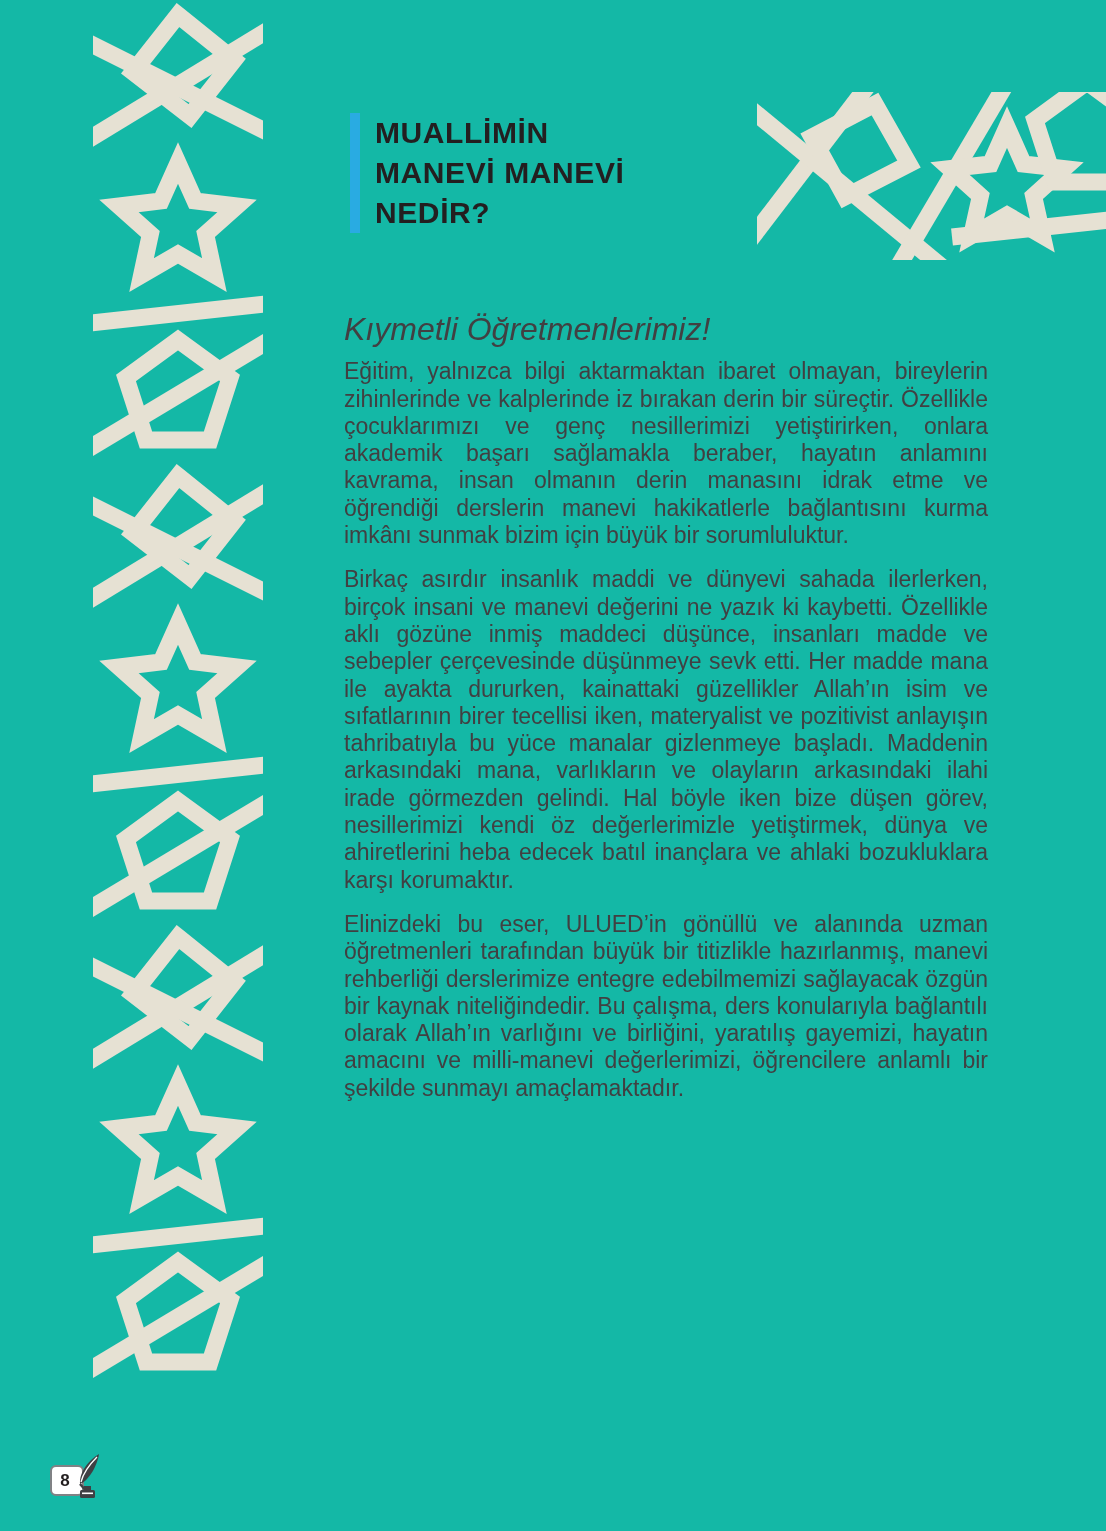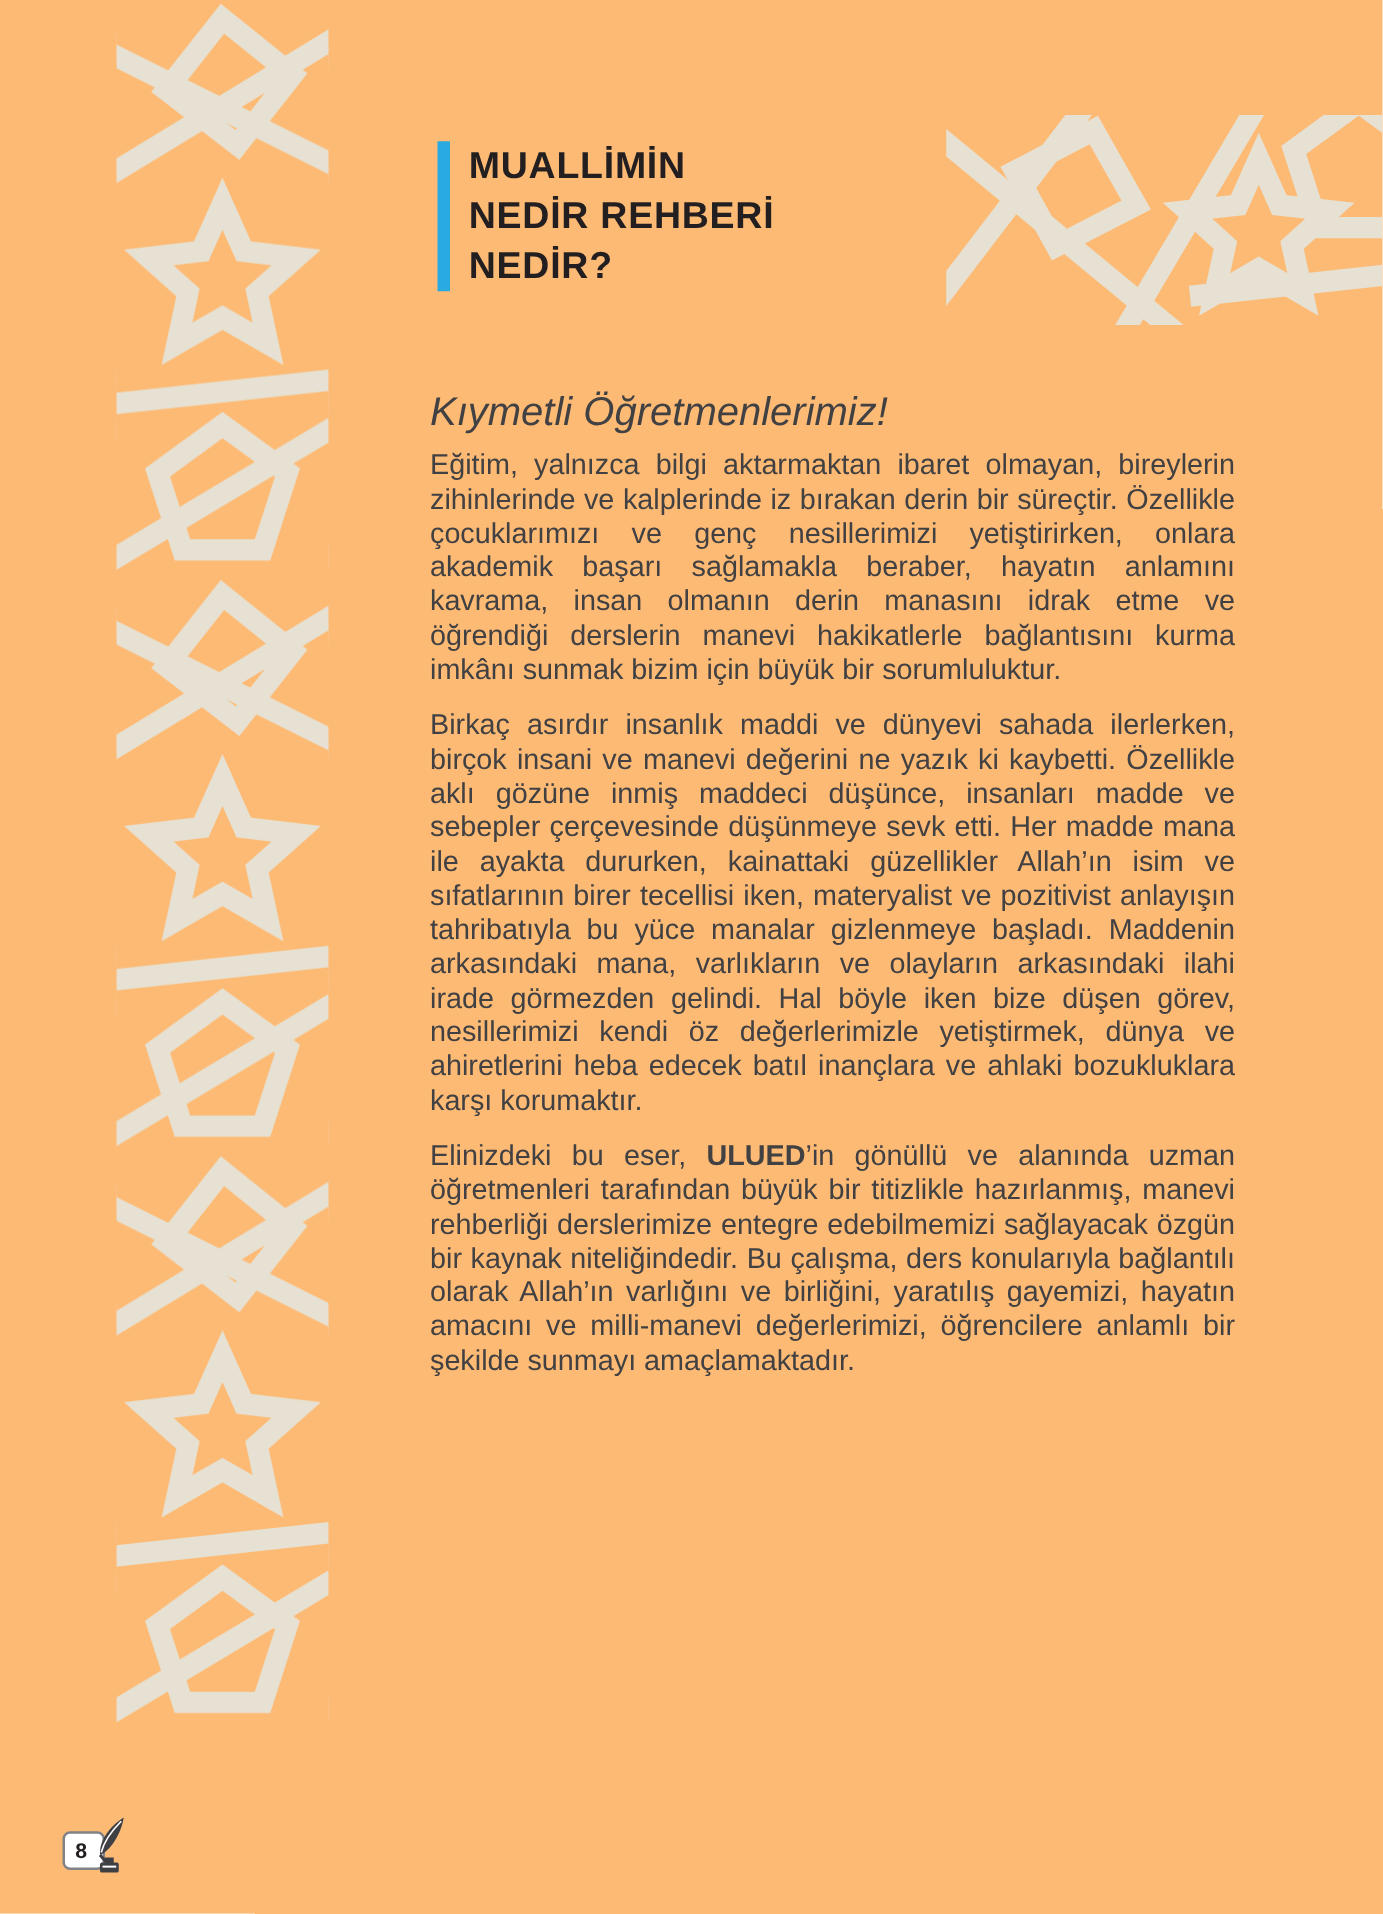--- a/index.html
+++ b/index.html
@@ -1,20 +1,20 @@
 <!DOCTYPE html>
 <html lang="tr"><head>
 <meta charset="utf-8">
 <style>
   html, body { margin:0; padding:0; background:#ffffff; }
   .page {
     position:relative;
     width:1106px;
     height:1531px;
-    background:#fdba74;
+    background:#14b8a6;
     overflow:hidden;
     font-family:"Liberation Sans", sans-serif;
   }
 
   
   .pattern-left { position:absolute; left:93px; top:0; width:170px; height:1384px; }
   .pattern-topright { position:absolute; left:757px; top:92px; width:349px; height:168px; }
 
   
   .title-block { position:absolute; left:350px; top:113px; display:flex; align-items:stretch; }
@@ -39,21 +39,21 @@
     line-height:27.3px;
     text-align:justify;
   }
   .salutation {
     font-style:italic;
     font-size:32px;
     margin:0 0 15px 0;
     text-align:left;
   }
   p.body-par { margin:0 16px 17px 0; }
-  .bold { font-weight:bold; }
+  .bold { font-weight:normal; }
 
   
   .page-badge {
     position:absolute;
     left:50px;
     top:1465px;
     width:34px;
     height:31px;
     box-sizing:border-box;
     border:2px solid #808285;
@@ -101,21 +101,21 @@
         <path d="M195,145 L380,125"></path>
         <polygon points="330,-10 382,28 362,90 298,90 278,28"></polygon>
       </g>
     </svg>
   </div>
 
   <div class="title-block">
     <div class="accent-bar"></div>
     <h1 class="title-text">
       <span>MUALLİMİN</span><br>
-      <span>NEDİR REHBERİ</span><br>
+      <span>MANEVİ MANEVİ</span><br>
       <span>NEDİR?</span>
     </h1>
   </div>
 
   <div class="content">
     <p class="salutation">Kıymetli Öğretmenlerimiz!</p>
     <p class="body-par">Eğitim, yalnızca bilgi aktarmaktan ibaret olmayan, bireylerin zihinlerinde ve kalplerinde iz bırakan derin bir süreçtir. Özellikle çocuklarımızı ve genç nesillerimizi yetiştirirken, onlara akademik başarı sağlamakla beraber, hayatın anlamını kavrama, insan olmanın derin manasını idrak etme ve öğrendiği derslerin manevi hakikatlerle bağlantısını kurma imkânı sunmak bizim için büyük bir sorumluluktur.</p>
     <p class="body-par">Birkaç asırdır insanlık maddi ve dünyevi sahada ilerlerken, birçok insani ve manevi değerini ne yazık ki kaybetti. Özellikle aklı gözüne inmiş maddeci düşünce, insanları madde ve sebepler çerçevesinde düşünmeye sevk etti. Her madde mana ile ayakta dururken, kainattaki güzellikler Allah’ın isim ve sıfatlarının birer tecellisi iken, materyalist ve pozitivist anlayışın tahribatıyla bu yüce manalar gizlenmeye başladı. Maddenin arkasındaki mana, varlıkların ve olayların arkasındaki ilahi irade görmezden gelindi. Hal böyle iken bize düşen görev, nesillerimizi kendi öz değerlerimizle yetiştirmek, dünya ve ahiretlerini heba edecek batıl inançlara ve ahlaki bozukluklara karşı korumaktır.</p>
     <p class="body-par"><span>Elinizdeki bu eser, </span><span class="bold">ULUED</span><span>’in gönüllü ve alanında uzman öğretmenleri tarafından büyük bir titizlikle hazırlanmış, manevi rehberliği derslerimize entegre edebilmemizi sağlayacak özgün bir kaynak niteliğindedir. Bu çalışma, ders konularıyla bağlantılı olarak Allah’ın varlığını ve birliğini, yaratılış gayemizi, hayatın amacını ve milli-manevi değerlerimizi, öğrencilere anlamlı bir şekilde sunmayı amaçlamaktadır.</span></p>
   </div>

